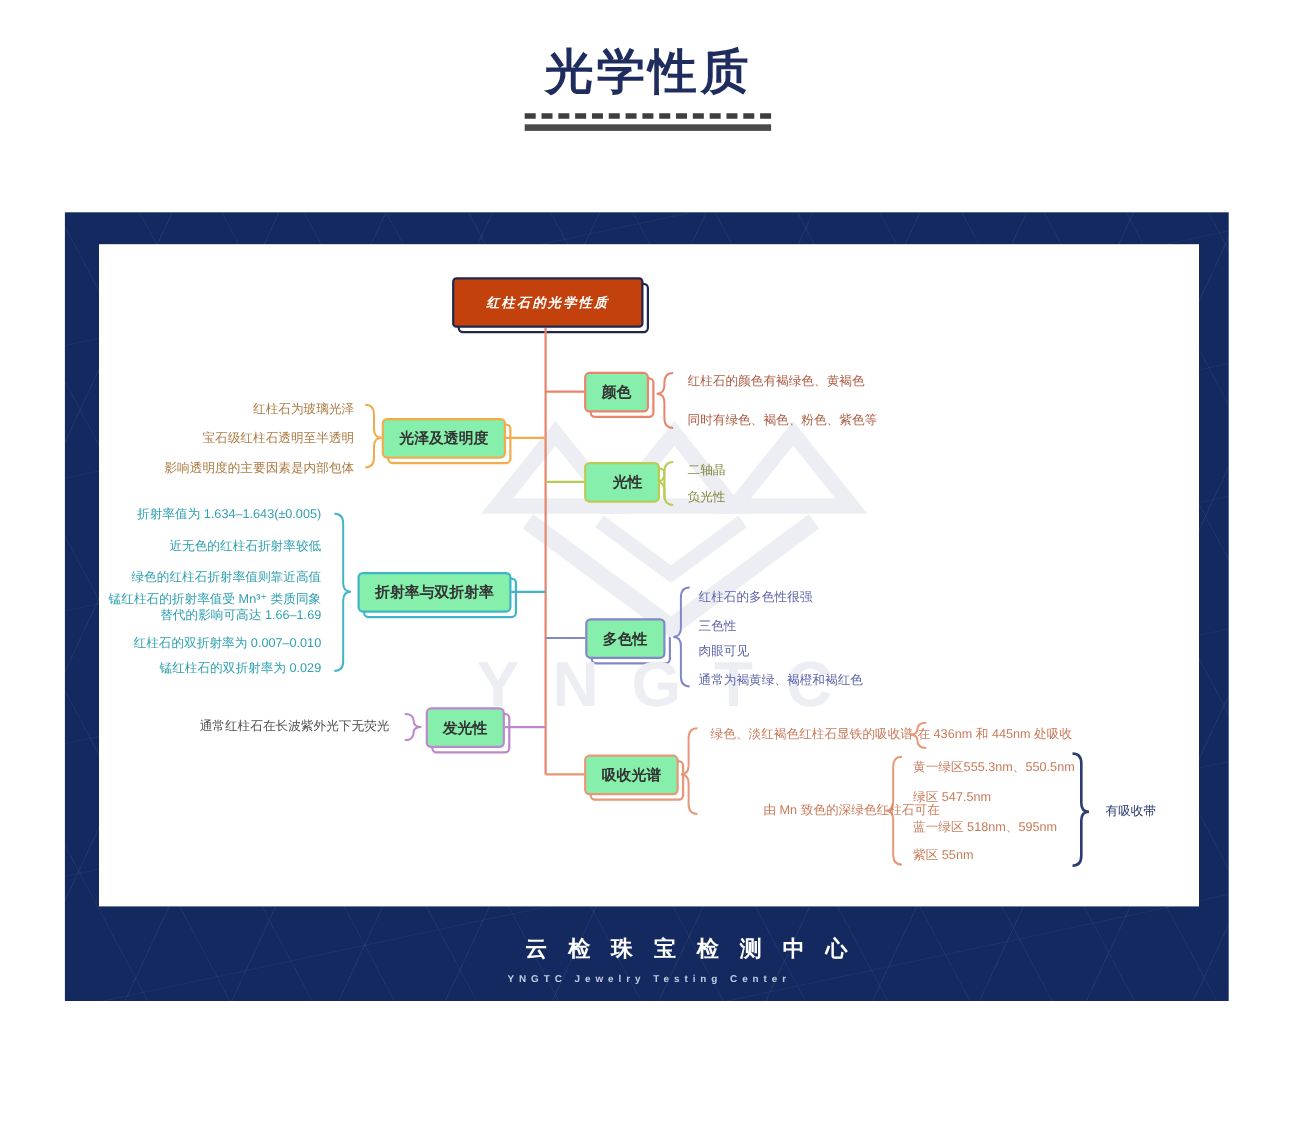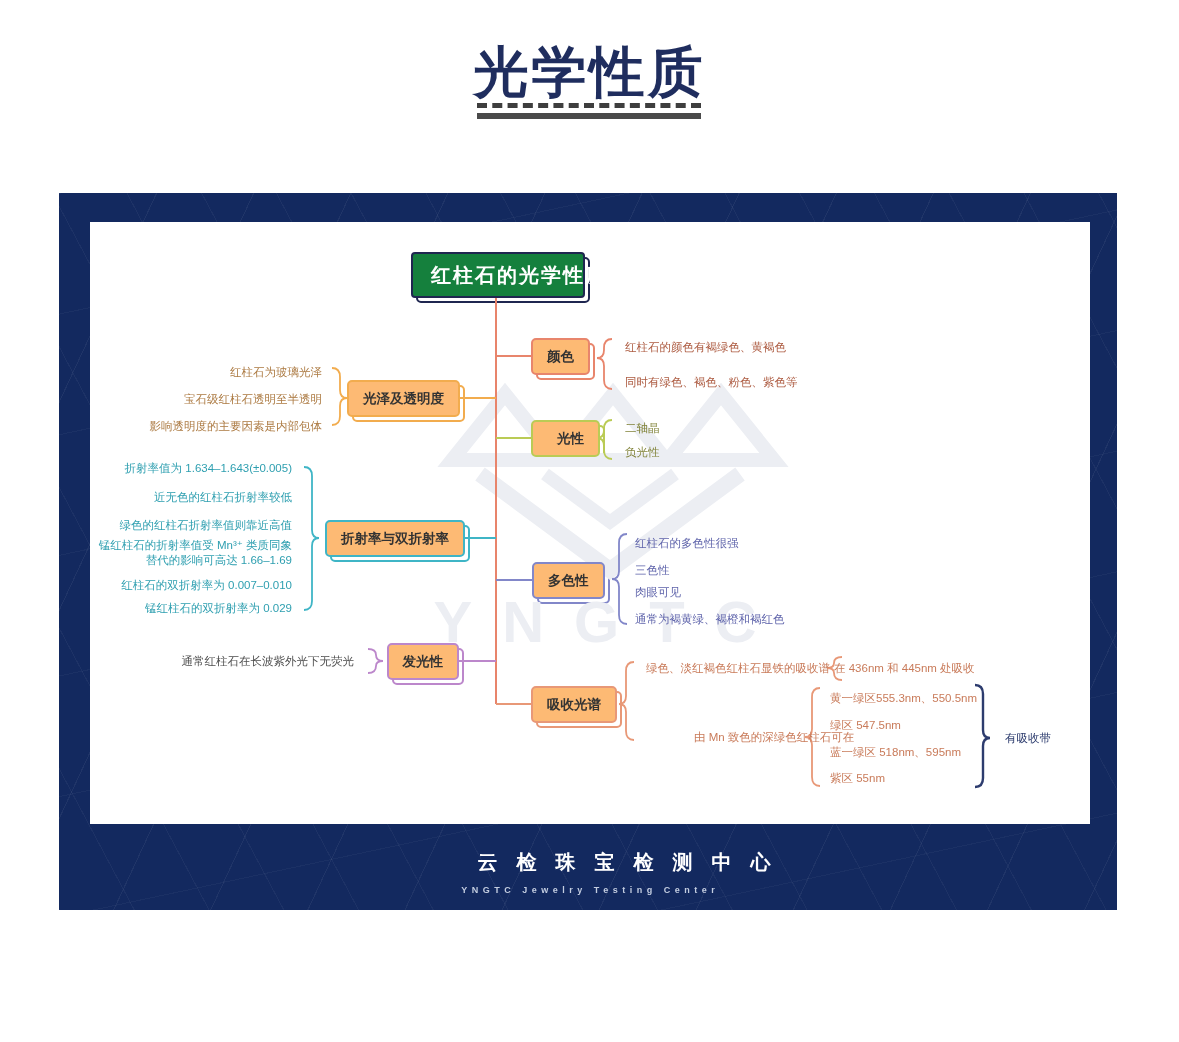--- a/index.html
+++ b/index.html
@@ -4,21 +4,21 @@
 <style>
   html,body{margin:0;padding:0;}
   body{
     width:1179px;height:1042px;background:#ffffff;overflow:hidden;position:relative;
     font-family:"Liberation Sans","DejaVu Sans",sans-serif;
   }
   
   .header{position:absolute;left:0;top:0;width:1179px;text-align:center;}
   .page-title{
     margin:0;position:absolute;left:0;right:0;top:36px;
-    font-size:55px;font-weight:bold;color:#1f2d5e;letter-spacing:3px;
+    font-size:44px;font-weight:bold;color:#1f2d5e;letter-spacing:3px;
   }
   .title-underline{position:absolute;left:477px;top:103px;width:224px;}
   .title-underline .dash{border-top:5px dashed #3e3e3e;height:0;}
   .title-underline .solid{margin-top:5px;height:6px;background:#4a4a4a;}
   
   .frame{
     position:absolute;left:59px;top:193px;width:1058px;height:717px;
     background:#13295f;
     background-image:
       repeating-linear-gradient(115deg, rgba(255,255,255,0.055) 0 1px, transparent 1px 88px),
@@ -27,31 +27,31 @@
   }
   
   .canvas{
     position:absolute;left:31px;top:29px;width:1000px;height:602px;
     background:#ffffff;z-index:0;
   }
   .wm{position:absolute;left:0;top:0;pointer-events:none;}
   .lines{position:absolute;left:0;top:0;}
   
   .node{
-    position:absolute;background:#fdba74;border:2px solid var(--c);border-radius:5px;
+    position:absolute;background:#86efac;border:2px solid var(--c);border-radius:5px;
     font-size:13.5px;font-weight:bold;color:#333;line-height:17px;
     padding:8px 14px;white-space:nowrap;text-align:center;
   }
   .node::after{
     content:"";position:absolute;inset:-2px;transform:translate(5px,5px);
     border:2px solid var(--c);border-radius:5px;z-index:-1;
   }
   .node.root{
-    --c:#1f2650;background:#15803d;color:#ffffff;font-size:20px;
-    letter-spacing:2px;padding:11px 18px;line-height:20px;border-radius:4px;
+    --c:#1f2650;background:#c2410c;color:#ffffff;font-size:12px;
+    letter-spacing:2px;padding:11px 18px;line-height:20px;border-radius:4px;font-style:italic;
   }
   
   .item{position:absolute;font-size:11.5px;line-height:14px;white-space:nowrap;}
   .item.r{text-align:right;}
   
   .footer-cn{
     position:absolute;left:0;width:100%;top:656px;text-align:center;
     color:#ffffff;font-size:20px;font-weight:bold;letter-spacing:19px;text-indent:19px;margin-left:36px;
   }
   .footer-en{

